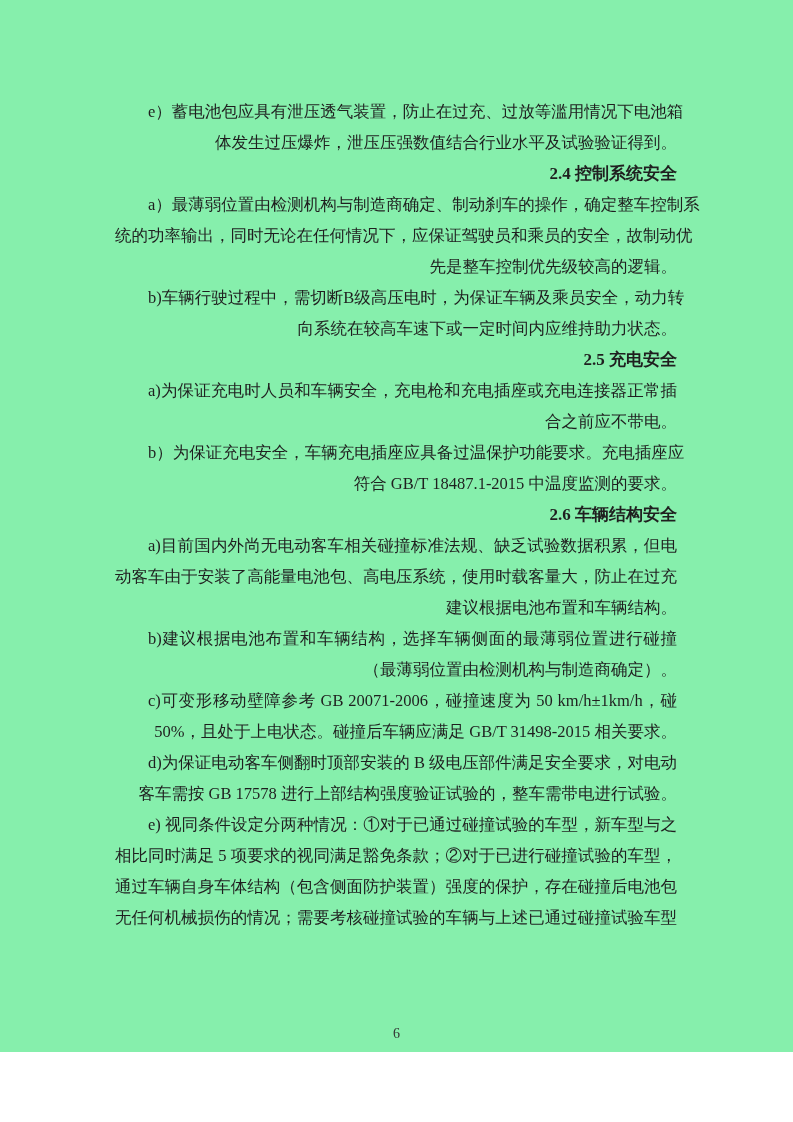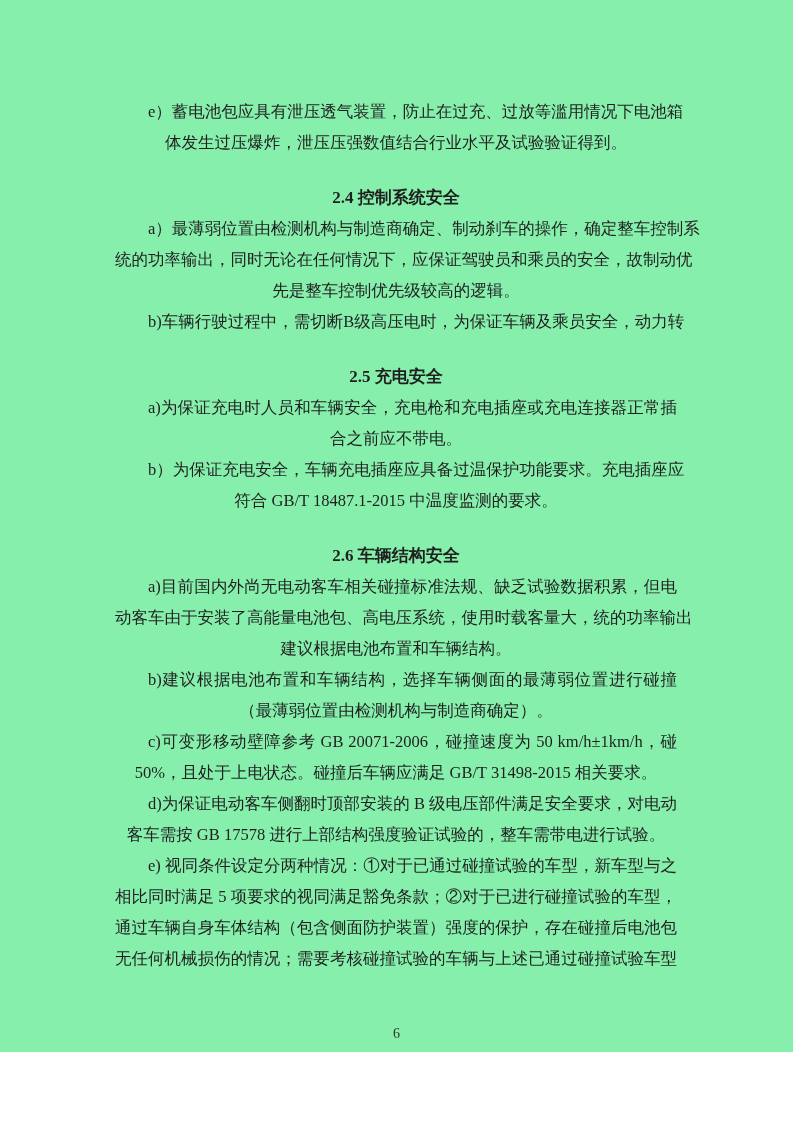--- a/index.html
+++ b/index.html
@@ -21,33 +21,32 @@
     left: 115px;
     top: 96px;
     width: 562px;
   }
   .block { margin: 0; padding: 0; }
   .line {
     height: 31px;
     line-height: 31px;
     font-size: 16.5px;
     white-space: nowrap;
-    text-align: center;
+    text-align: right;
   }
   .line.fill {
     text-align: justify;
     text-align-last: justify;
   }
   .line.indent {
     padding-left: 33px;
   }
   .line.heading {
     font-weight: bold;
     font-size: 17px;
-    margin-top: 24px;
   }
   .footer {
     position: absolute;
     left: 0;
     top: 1024px;
     width: 793px;
     text-align: center;
     font-size: 14px;
     line-height: 20px;
     color: #333333;
@@ -65,38 +64,39 @@
       <div class="block">
         <div class="line heading">2.4 控制系统安全</div>
       </div>
       <div class="block">
         <div class="line indent fill">a）最薄弱位置由检测机构与制造商确定、制动刹车的操作，确定整车控制系</div>
         <div class="line fill">统的功率输出，同时无论在任何情况下，应保证驾驶员和乘员的安全，故制动优</div>
         <div class="line">先是整车控制优先级较高的逻辑。</div>
       </div>
       <div class="block">
         <div class="line indent fill">b)车辆行驶过程中，需切断B级高压电时，为保证车辆及乘员安全，动力转</div>
+        <div class="line">向系统在较高车速下或一定时间内应维持助力状态。</div>
       </div>
       <div class="block">
         <div class="line heading">2.5 充电安全</div>
       </div>
       <div class="block">
         <div class="line indent fill">a)为保证充电时人员和车辆安全，充电枪和充电插座或充电连接器正常插</div>
         <div class="line">合之前应不带电。</div>
       </div>
       <div class="block">
         <div class="line indent fill">b）为保证充电安全，车辆充电插座应具备过温保护功能要求。充电插座应</div>
         <div class="line">符合 GB/T 18487.1-2015 中温度监测的要求。</div>
       </div>
       <div class="block">
         <div class="line heading">2.6 车辆结构安全</div>
       </div>
       <div class="block">
         <div class="line indent fill">a)目前国内外尚无电动客车相关碰撞标准法规、缺乏试验数据积累，但电</div>
-        <div class="line fill">动客车由于安装了高能量电池包、高电压系统，使用时载客量大，统的功率输出</div>
+        <div class="line fill">动客车由于安装了高能量电池包、高电压系统，使用时载客量大，防止在过充</div>
         <div class="line">建议根据电池布置和车辆结构。</div>
       </div>
       <div class="block">
         <div class="line indent fill">b)建议根据电池布置和车辆结构，选择车辆侧面的最薄弱位置进行碰撞</div>
         <div class="line">（最薄弱位置由检测机构与制造商确定）。</div>
       </div>
       <div class="block">
         <div class="line indent fill">c)可变形移动壁障参考 GB 20071-2006，碰撞速度为 50 km/h±1km/h，碰</div>
         <div class="line">50%，且处于上电状态。碰撞后车辆应满足 GB/T 31498-2015 相关要求。</div>
       </div>

